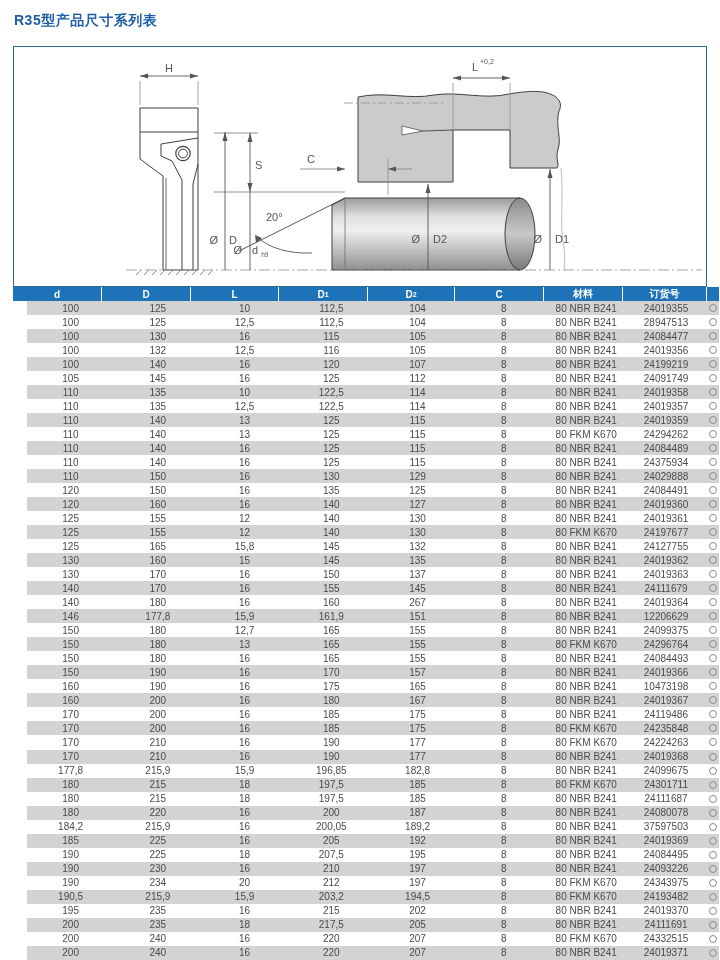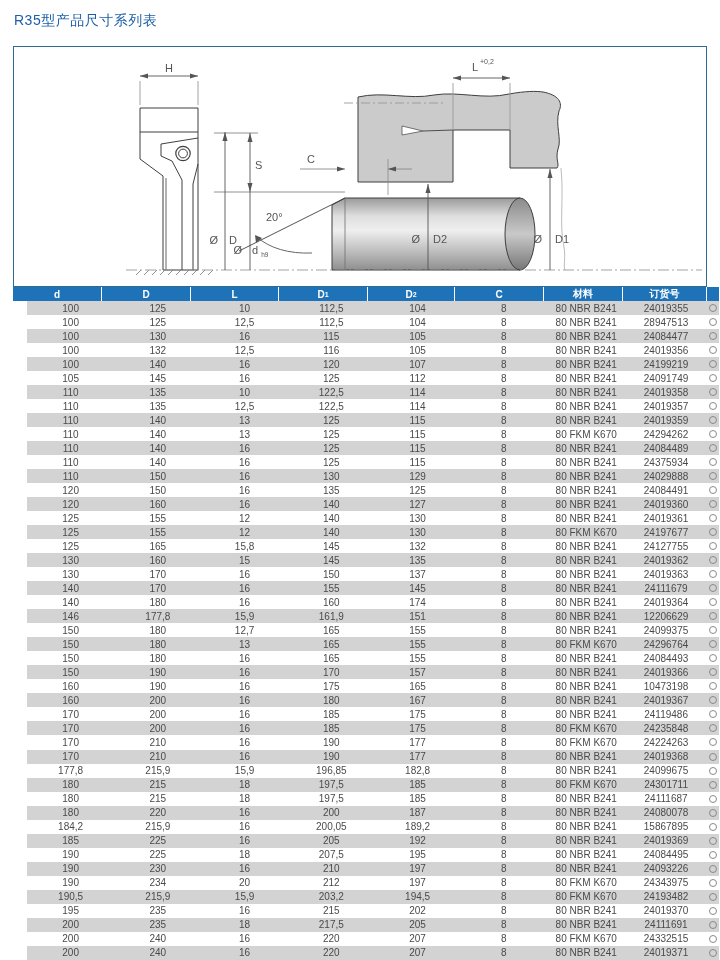--- a/index.html
+++ b/index.html
@@ -2,21 +2,21 @@
 <html><head>
 <meta charset="utf-8">
 <style>
   html,body { margin:0; padding:0; }
   body {
     width:720px; height:960px; position:relative; overflow:hidden;
     background:#ffffff; font-family:"Liberation Sans", sans-serif;
   }
   .page-title {
     position:absolute; left:14px; top:12px;
-    font-size:14px; font-weight:normal; color:#1c5fa8; letter-spacing:0.5px;
+    font-size:14px; font-weight:bold; color:#1c5fa8; letter-spacing:0.5px;
   }
   .drawing-panel {
     position:absolute; left:13px; top:46px; width:694px; height:241px;
     border:1px solid #2e6b90; box-sizing:border-box; background:#fff;
   }
   .spec-table { position:absolute; left:13px; top:287px; width:706px; }
   .thead { display:flex; height:14px; background:#1e73b8; }
   .hcell {
     display:flex; align-items:center; justify-content:center;
     color:#ffffff; font-size:10px; font-weight:bold;
@@ -473,21 +473,21 @@
         <div class="cell c7">24111679</div>
         <div class="cell c8">
           <span class="ring"></span>
         </div>
       </div>
       <div class="trow even">
         <div class="cell c0">140</div>
         <div class="cell c1">180</div>
         <div class="cell c2">16</div>
         <div class="cell c3">160</div>
-        <div class="cell c4">174</div>
+        <div class="cell c4">267</div>
         <div class="cell c5">8</div>
         <div class="cell c6">80 NBR B241</div>
         <div class="cell c7">24019364</div>
         <div class="cell c8">
           <span class="ring"></span>
         </div>
       </div>
       <div class="trow odd">
         <div class="cell c0">146</div>
         <div class="cell c1">177,8</div>
@@ -684,21 +684,21 @@
         </div>
       </div>
       <div class="trow even">
         <div class="cell c0">184,2</div>
         <div class="cell c1">215,9</div>
         <div class="cell c2">16</div>
         <div class="cell c3">200,05</div>
         <div class="cell c4">189,2</div>
         <div class="cell c5">8</div>
         <div class="cell c6">80 NBR B241</div>
-        <div class="cell c7">15867895</div>
+        <div class="cell c7">37597503</div>
         <div class="cell c8">
           <span class="ring"></span>
         </div>
       </div>
       <div class="trow odd">
         <div class="cell c0">185</div>
         <div class="cell c1">225</div>
         <div class="cell c2">16</div>
         <div class="cell c3">205</div>
         <div class="cell c4">192</div>

